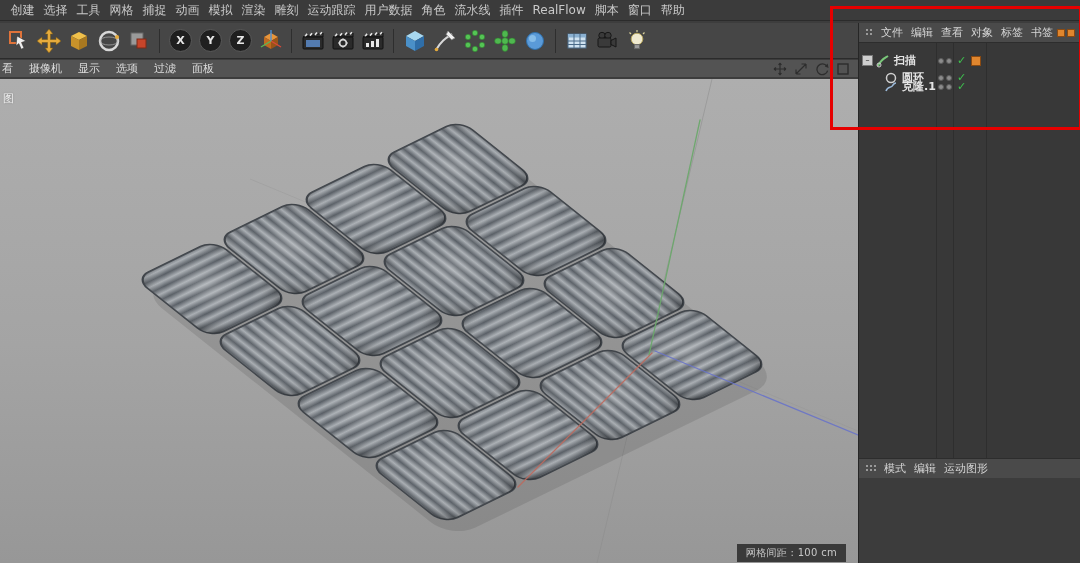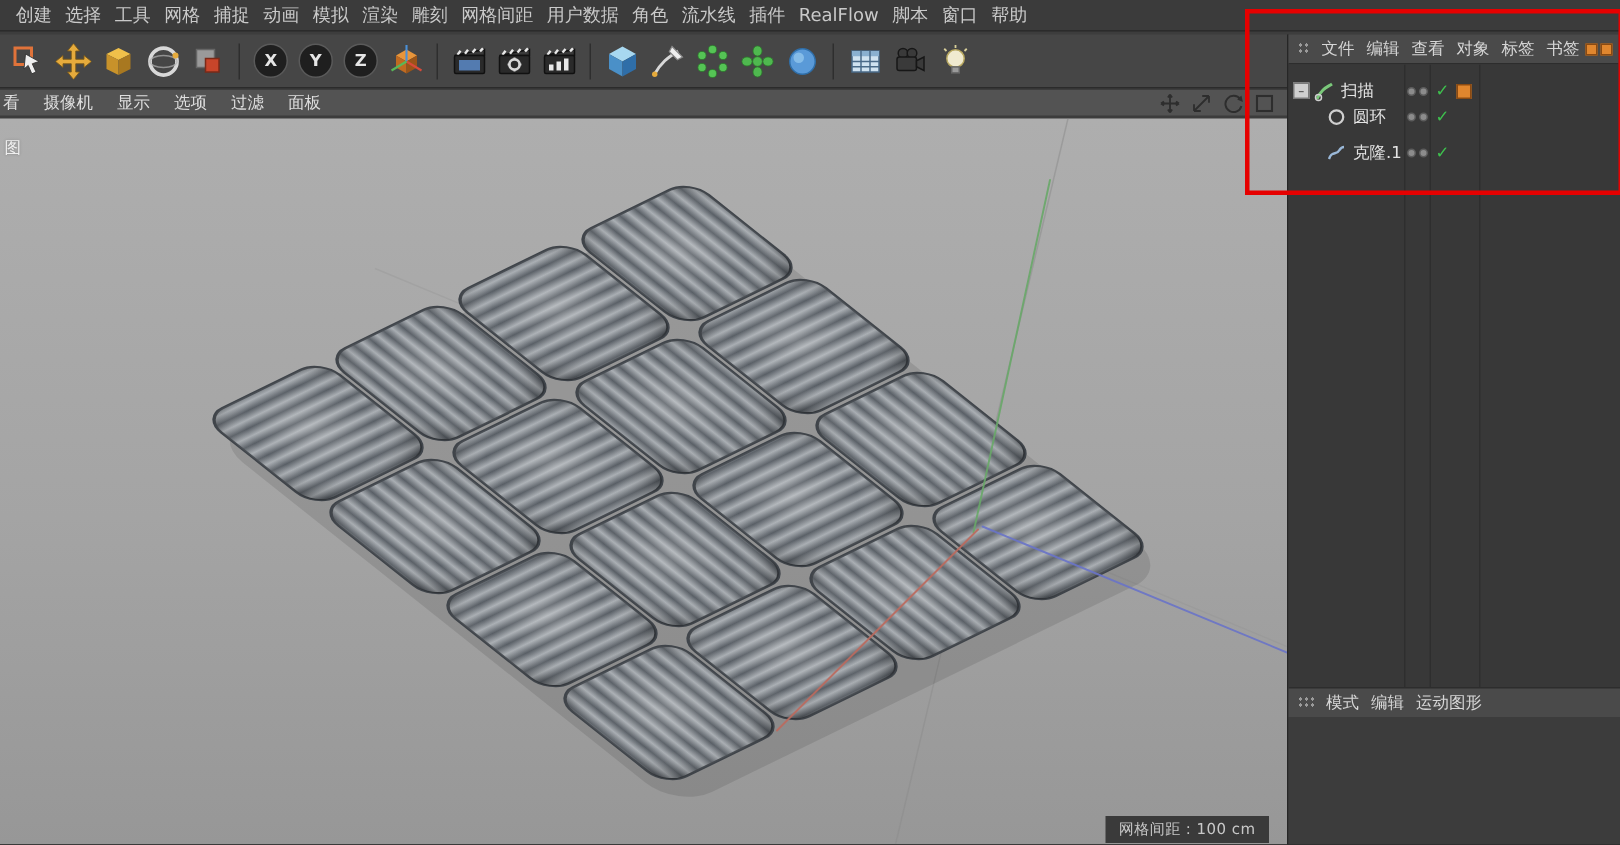--- a/index.html
+++ b/index.html
@@ -51,21 +51,21 @@
                          radial-gradient(circle 1px at 2px 6px,#9a9a9a 1px,transparent 1.2px),
                          radial-gradient(circle 1px at 6px 6px,#9a9a9a 1px,transparent 1.2px),
                          radial-gradient(circle 1px at 10px 6px,#9a9a9a 1px,transparent 1.2px);}
   .om-tags{margin-left:auto;display:flex;gap:2px;padding-right:4px;}
   .om-tags i{width:6px;height:6px;background:#e0862e;border:1px solid #8a4a12;display:block;}
 
   .omtree{position:absolute;left:0;top:20px;width:222px;height:415px;background:#383838;overflow:hidden;}
   .colsep{position:absolute;top:0;bottom:0;width:1px;background:#2e2e2e;}
   .trow{position:absolute;left:0;width:222px;height:17px;display:flex;align-items:center;
         font-size:11px;color:#e4e4e4;}
-  .trow .lbl{padding-left:3px;white-space:nowrap;}
+  .trow .lbl{padding-left:3px;white-space:nowrap;font-weight:bold;}
   .expand-box{width:9px;height:9px;background:#cfcfcf;border:1px solid #7a7a7a;margin:0 2px 0 3px;
               display:flex;align-items:center;justify-content:center;font-size:8px;color:#333;line-height:1;}
   .obj-ico{width:15px;height:15px;display:flex;align-items:center;justify-content:center;margin-right:1px;}
   .cellwrap{position:absolute;height:17px;display:flex;align-items:center;}
   .visdots{left:79px;gap:2px;}
   .visdots i{width:4px;height:4px;border-radius:50%;background:#8c8c8c;border:1px solid #5c5c5c;display:block;}
   .enachk{left:98px;font-size:11px;font-weight:bold;}
   .tagcell{left:112px;}
   .tagcell i{width:8px;height:8px;background:#e0862e;border:1px solid #8a4a12;display:block;}
 
@@ -84,21 +84,21 @@
   <div class="menubar">
     <span class="mi">创建</span>
     <span class="mi">选择</span>
     <span class="mi">工具</span>
     <span class="mi">网格</span>
     <span class="mi">捕捉</span>
     <span class="mi">动画</span>
     <span class="mi">模拟</span>
     <span class="mi">渲染</span>
     <span class="mi">雕刻</span>
-    <span class="mi">网格间距</span>
+    <span class="mi">运动跟踪</span>
     <span class="mi">用户数据</span>
     <span class="mi">角色</span>
     <span class="mi">流水线</span>
     <span class="mi">插件</span>
     <span class="mi">RealFlow</span>
     <span class="mi">脚本</span>
     <span class="mi">窗口</span>
     <span class="mi">帮助</span>
   </div>
 
@@ -435,21 +435,21 @@
             </svg>
         </span>
         <span class="lbl">圆环</span>
         <span class="cellwrap visdots">
             <i></i>
             <i></i>
           </span>
         <span class="cellwrap enachk" style="color:#3ec24e">✓</span>
       </div>
 
-      <div class="trow" style="top:50px">
+      <div class="trow" style="top:35px">
         <span style="width:24px"></span>
         <span class="obj-ico">
           <svg width="14" height="14" viewBox="0 0 14 14">
               <path d="M2 11 C4 5 7 9 9 5 C10 3.4 11 3 12 3" stroke="#9ab8d8" stroke-width="1.6" fill="none"></path>
             </svg>
         </span>
         <span class="lbl">克隆.1</span>
         <span class="cellwrap visdots">
             <i></i>
             <i></i>

